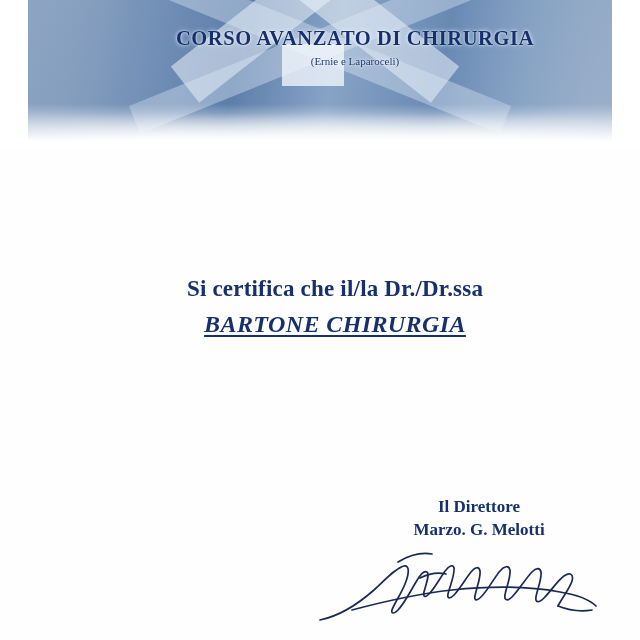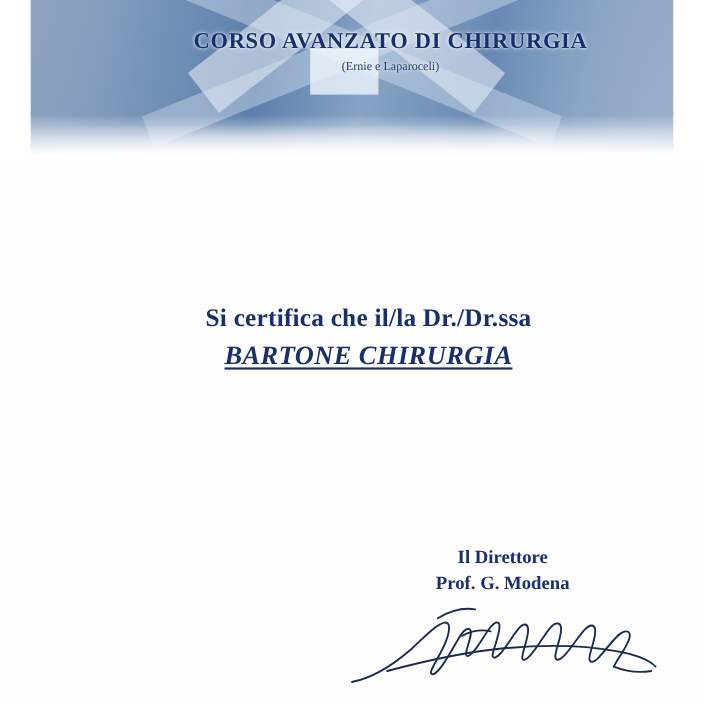--- a/index.html
+++ b/index.html
@@ -155,21 +155,21 @@
     line-height: 36px;
     letter-spacing: 0.4px;
     text-decoration: underline;
     text-underline-offset: 3px;
   }
 
   
   .sign-block {
     position: absolute;
     top: 495px;
-    left: 322px;
+    left: 344px;
     width: 270px;
     text-align: center;
     color: #17306d;
   }
   .sign-role {
     font-size: 17px;
     font-weight: bold;
     line-height: 23px;
   }
   .sign-name {
@@ -207,21 +207,21 @@
     <div class="subtitle">(Ernie e Laparoceli)</div>
   </div>
 
   <div class="body-block">
     <div class="body-line">Si certifica che il/la Dr./Dr.ssa</div>
     <div class="recipient">BARTONE CHIRURGIA</div>
   </div>
 
   <div class="sign-block">
     <div class="sign-role">Il Direttore</div>
-    <div class="sign-name">Prof. G. Modena</div>
+    <div class="sign-name">Marzo. G. Melotti</div>
   </div>
 
   <svg class="signature-svg" viewBox="0 0 300 86">
     <g fill="none" stroke="#1a2a52" stroke-width="1.7" stroke-linecap="round" stroke-linejoin="round">
       <path d="M8 72 C28 68 46 56 62 42 C74 31 84 20 92 18 C98 17 97 26 93 36 C89 46 82 56 80 62 C79 66 82 66 86 62 C92 56 98 44 104 34 C108 27 112 22 115 24 C118 26 114 36 112 44 C111 49 113 50 117 46 C123 40 129 28 134 22 C137 18 141 16 142 20 C143 26 138 38 136 46 C135 51 138 51 142 47 C148 41 154 30 159 24 C163 19 167 18 168 23 C169 30 164 41 163 48 C162 53 165 53 169 49 C176 42 182 30 188 23 C192 18 197 17 198 22 C199 29 194 40 193 47 C192 53 196 53 200 49 C207 42 214 30 220 24 C224 20 228 19 229 24 C230 31 225 42 224 49 C223 55 227 55 232 50 C239 43 246 32 252 28 C258 24 262 26 260 33 C258 40 250 50 246 58"></path>
       <path d="M86 14 C96 8 108 4 120 6"></path>
       <path d="M40 62 C70 54 104 46 140 42 C178 38 216 38 248 44 C266 47 278 52 284 58"></path>
       <path d="M108 30 C116 26 126 24 134 26"></path>
       <path d="M246 58 C256 62 268 64 280 62"></path>
     </g>

